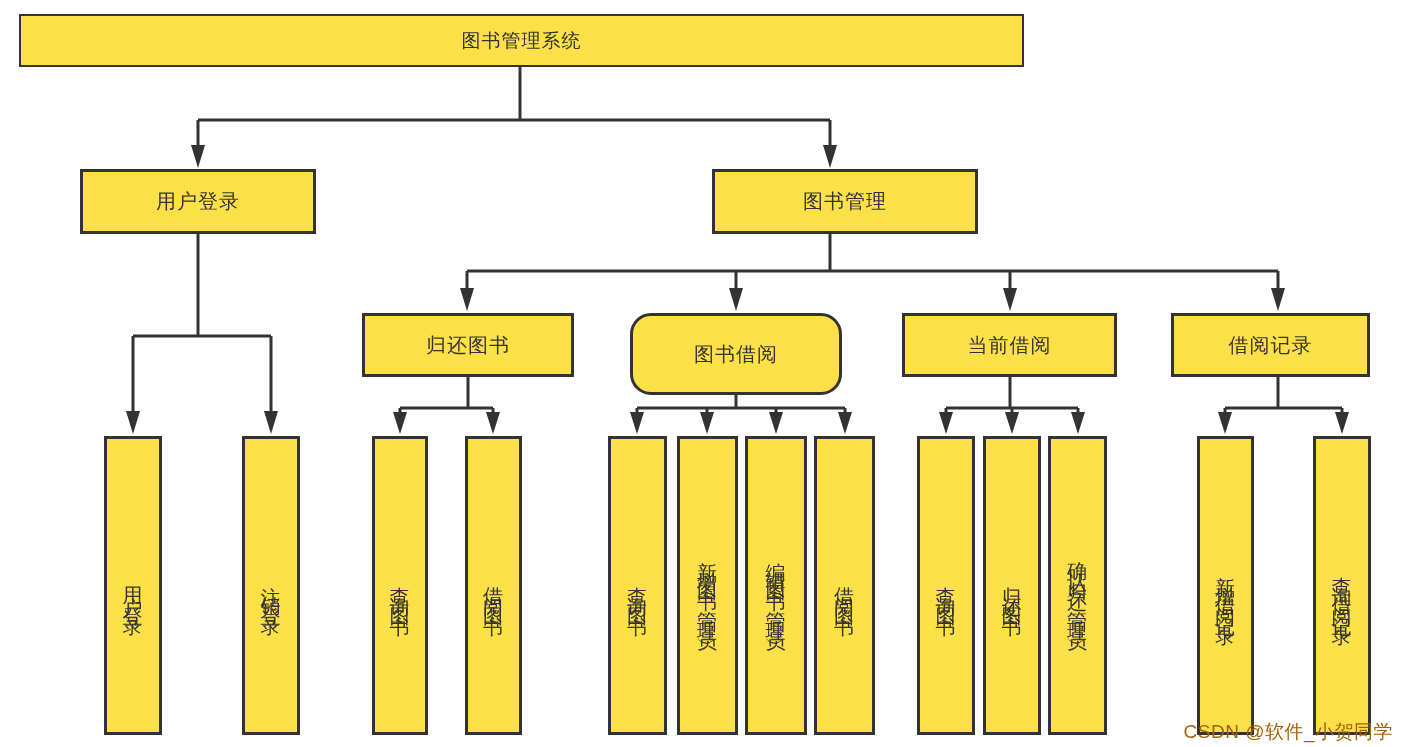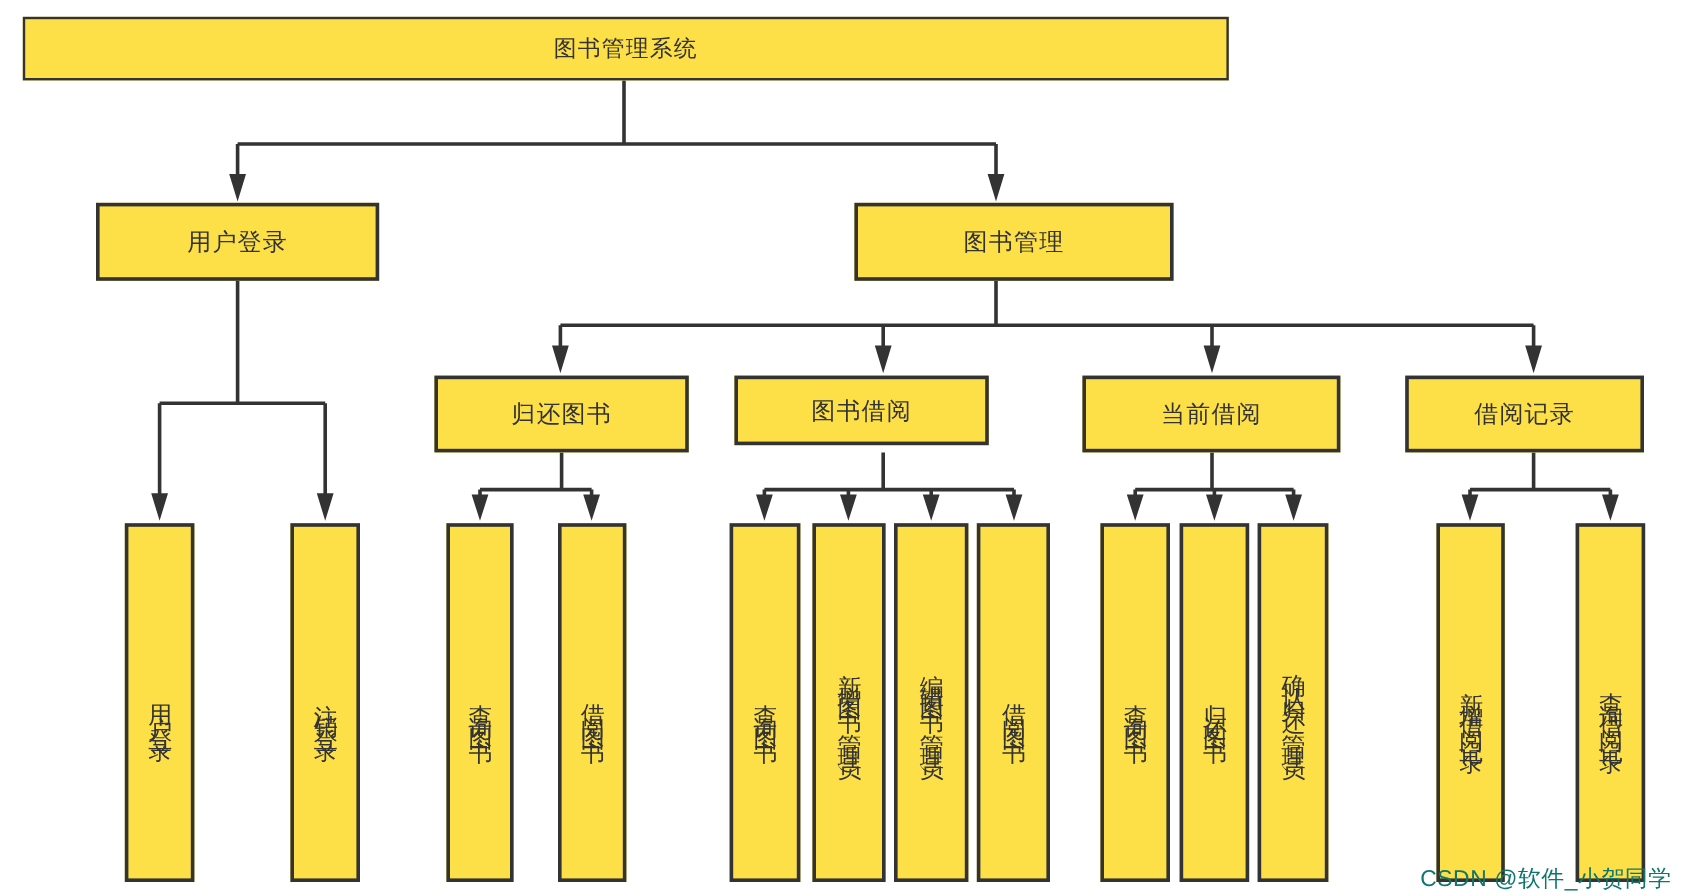--- a/index.html
+++ b/index.html
@@ -85,21 +85,21 @@
              M1071 412 h14 L1078 434 z
              M1218 412 h14 L1225 434 z  M1335 412 h14 L1342 434 z" fill="#333333" stroke="none"></path>
   </svg>
 
   <div class="box root" style="left:19px; top:14px; width:1005px; height:53px;">图书管理系统</div>
 
   <div class="box hbox" style="left:80px; top:169px; width:236px; height:65px;">用户登录</div>
   <div class="box hbox" style="left:712px; top:169px; width:266px; height:65px;">图书管理</div>
 
   <div class="box hbox" style="left:362px; top:313px; width:212px; height:64px;">归还图书</div>
-  <div class="box hbox" style="left:612px; top:313px; width:212px; height:58px;">图书借阅</div>
+  <div class="box hbox" style="left:630px; top:313px; width:212px; height:82px;border-radius:21px;">图书借阅</div>
   <div class="box hbox" style="left:902px; top:313px; width:215px; height:64px;text-align:right;">当前借阅</div>
   <div class="box hbox" style="left:1171px; top:313px; width:199px; height:64px;">借阅记录</div>
 
   <div class="box vbox" style="left:104px; top:436px; width:58px; height:299px;">
     <span>用户登录</span>
   </div>
   <div class="box vbox" style="left:242px; top:436px; width:58px; height:299px;">
     <span>注销登录</span>
   </div>
 
@@ -133,15 +133,15 @@
     <span>确认归还（管理员）</span>
   </div>
 
   <div class="box vbox" style="left:1197px; top:436px; width:57px; height:299px;">
     <span>新增借阅记录</span>
   </div>
   <div class="box vbox" style="left:1313px; top:436px; width:58px; height:299px;">
     <span>查询借阅记录</span>
   </div>
 
-  <div class="watermark" style="color: #0f766e;">CSDN @软件_小贺同学</div>
+  <div class="watermark" style="color: #a16207;">CSDN @软件_小贺同学</div>
 
 </div>
 
 </body></html>

